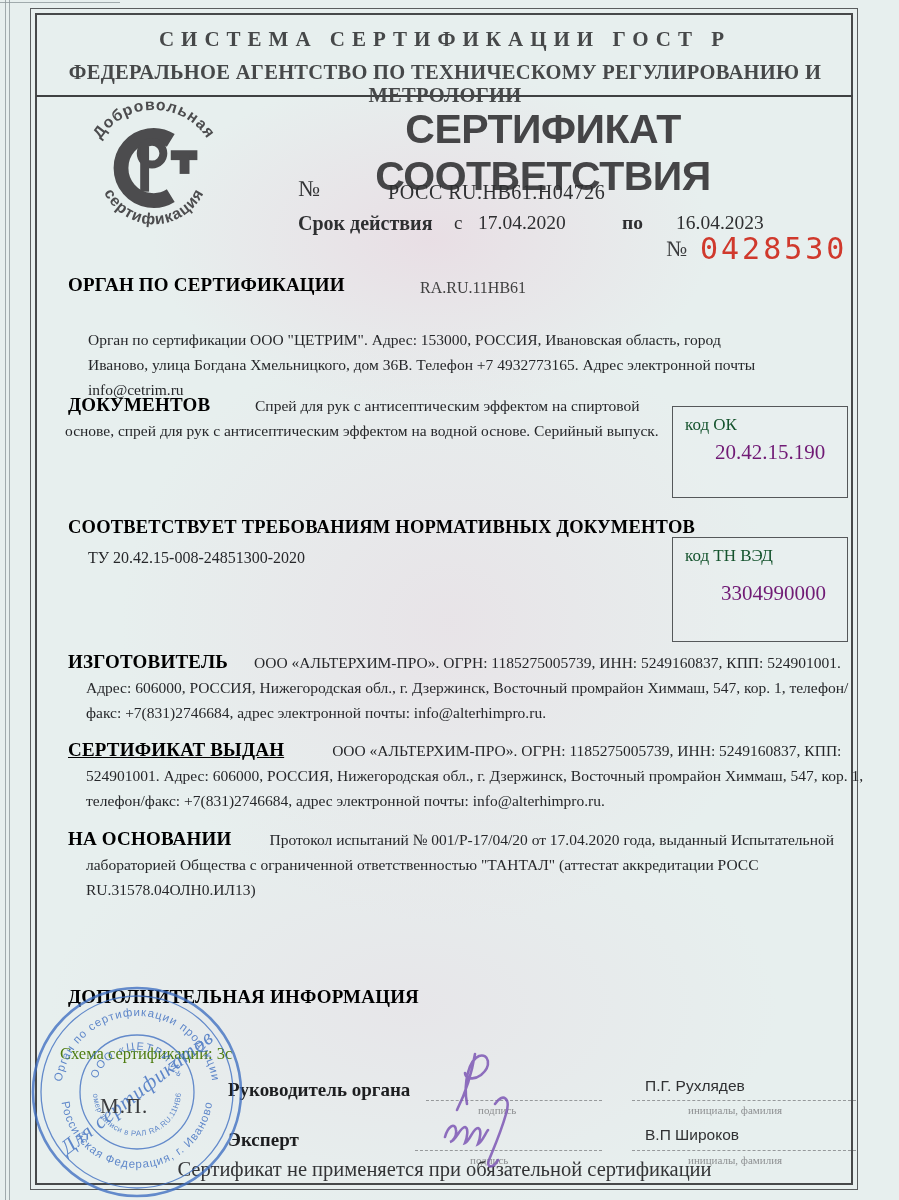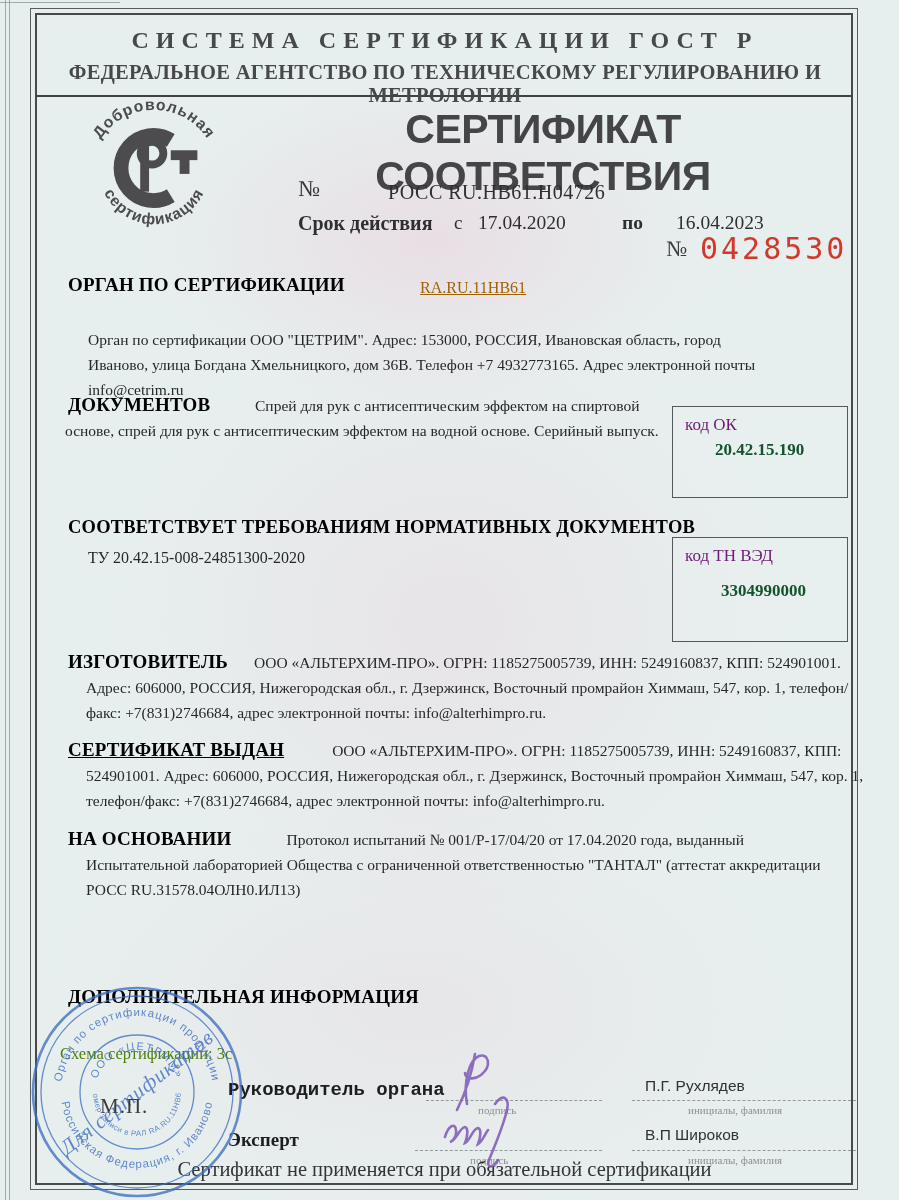--- a/index.html
+++ b/index.html
@@ -11,56 +11,56 @@
       radial-gradient(ellipse 430px 260px at 48% 20%, rgba(234,206,219,.5), transparent 65%),
       radial-gradient(ellipse 470px 430px at 50% 52%, rgba(233,209,221,.38), transparent 70%),
       radial-gradient(ellipse 520px 300px at 46% 84%, rgba(231,211,223,.32), transparent 70%);
   }
   .abs{position:absolute;}
   .frame-outer{left:30px;top:8px;width:826px;height:1180px;border:1.6px solid #5a5d5e;}
   .frame-inner{left:4px;top:4px;right:4px;bottom:4px;position:absolute;border:2px solid #47494a;}
   .scanline-v{top:0;width:1px;height:1200px;background:#8f989b;opacity:.8;}
   .scanline-h{left:0;top:2px;width:120px;height:1px;background:#8f989b;opacity:.8;}
   .header-box{left:36px;top:14px;width:817px;height:81px;border-bottom:2px solid #3f4142;}
-  .hline1{left:40px;top:27px;width:810px;text-align:center;font-weight:bold;font-size:24px;letter-spacing:7px;color:#464849;}
+  .hline1{left:40px;top:27px;width:810px;text-align:center;font-weight:bold;font-size:21px;letter-spacing:7px;color:#464849;}
   .hline2{left:40px;top:61px;width:810px;text-align:center;font-weight:bold;font-size:20.5px;letter-spacing:.3px;color:#464849;}
   .doc-title{left:243px;top:106px;width:600px;text-align:center;font-family:"Liberation Sans",sans-serif;font-weight:bold;font-size:41px;letter-spacing:-.5px;color:#454547;}
   .no-label{left:298px;top:176px;font-size:23px;color:#333436;}
   .no-value{left:388px;top:181px;font-size:20px;letter-spacing:.5px;color:#2e2f31;}
   .val-label{left:298px;top:212px;font-size:20px;font-weight:600;color:#2e2f31;}
   .val-c{left:454px;top:212px;font-size:19px;color:#2e2f31;}
   .val-from{left:478px;top:212px;font-size:19.5px;color:#2e2f31;}
   .val-po{left:622px;top:212px;font-size:19.5px;font-weight:600;color:#2e2f31;}
   .val-to{left:676px;top:212px;font-size:19.5px;color:#2e2f31;}
   .formno-label{left:666px;top:236px;font-size:22px;color:#3a3b3d;}
   .formno-value{left:700px;top:231px;font-family:"DejaVu Sans Mono",monospace;font-size:30px;letter-spacing:3px;color:#d0392c;}
   .seclabel{font-weight:bold;font-size:19px;color:#000000;letter-spacing:.2px;}
   .sectext{font-size:15.5px;line-height:25px;color:#26272a;}
   .sec{position:absolute;}
   .rel{position:relative;}
   .hang{padding-left:18px;text-indent:-18px;}
   .gap-sm{margin-right:26px;}
-  .gap-md{margin-right:55px;}
+  .gap-md{margin-right:38px;}
   .gap-lg{margin-right:48px;text-decoration:underline;}
   .organ-label{left:68px;top:274px;}
-  .organ-code{left:420px;top:279px;font-size:16px;color:#a16207;text-decoration:underline;}
+  .organ-code{left:420px;top:279px;font-size:16px;color:#404040;}
   .organ-text{left:88px;top:327px;width:668px;}
   .codebox{border:1.5px solid #55585a;background:rgba(255,255,255,.06);}
-  .codebox .cb-label{font-size:17px;color:#701a75;display:block;margin:8px 0 0 12px;}
-  .codebox .cb-value{font-size:17px;color:#14532d;display:block;font-weight:bold;}
+  .codebox .cb-label{font-size:17px;color:#14532d;display:block;margin:8px 0 0 12px;}
+  .codebox .cb-value{font-size:21px;color:#701a75;display:block;}
   .box-ok{left:672px;top:406px;width:174px;height:90px;}
   .box-ok .cb-value{margin:5px 0 0 42px;}
   .box-tn{left:672px;top:537px;width:174px;height:103px;}
   .box-tn .cb-value{margin:15px 0 0 48px;}
   .comp-label{left:68px;top:517px;font-size:18.5px;}
   .tu-text{left:88px;top:549px;font-size:16px;color:#26272a;}
   .addl-label{left:68px;top:986px;}
   .scheme-text{left:60px;top:1044px;font-size:16.5px;color:#4d7c0f;}
   .role{font-weight:bold;font-size:19px;color:#1d1e20;}
-  .role-head{left:228px;top:1079px;font-family:Liberation Mono, monospace;}
+  .role-head{left:228px;top:1079px;}
   .role-expert{left:228px;top:1129px;}
   .sig-line{border-bottom:1.6px dashed #96999b;height:0;}
   .line-head-sign{left:426px;top:1100px;width:176px;}
   .line-head-name{left:632px;top:1100px;width:224px;}
   .line-exp-sign{left:415px;top:1150px;width:187px;}
   .line-exp-name{left:632px;top:1150px;width:224px;}
   .caption{font-family:Liberation Serif, serif;font-size:11px;color:#8d8f91;}
   .cap-head-sign{left:478px;top:1104px;}
   .cap-head-name{left:688px;top:1104px;}
   .cap-exp-sign{left:470px;top:1154px;}

